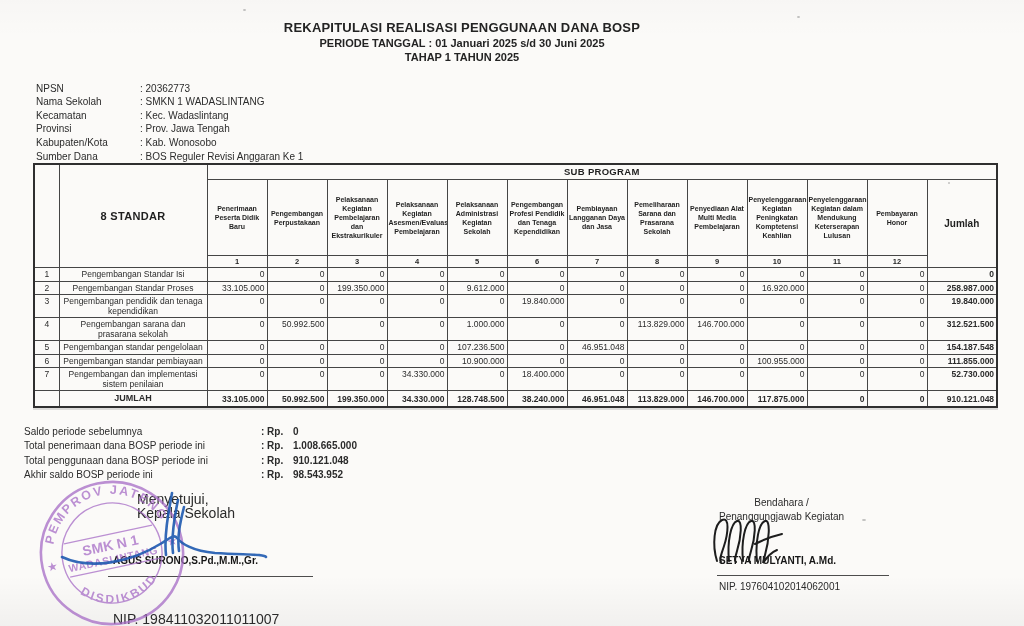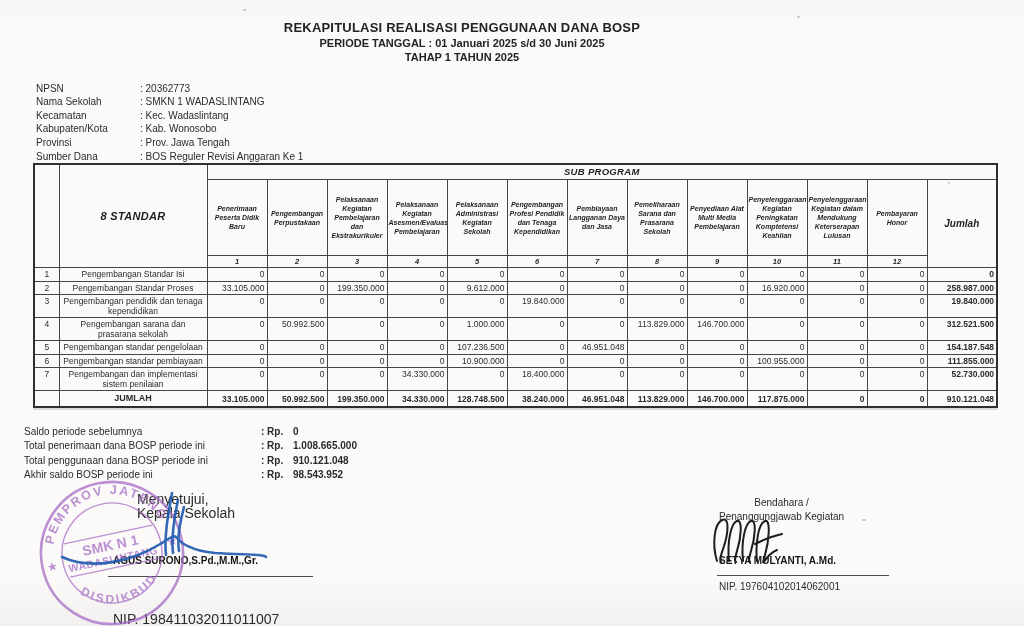--- a/index.html
+++ b/index.html
@@ -25,21 +25,21 @@
   .info-row { display:flex; height:13.6px; align-items:flex-end; }
   .info-label { width:104px; }
   .info-value::before { content:": "; }
 
   
   .table-wrap { position:absolute; left:33px; top:163px; }
   table { border-collapse:collapse; table-layout:fixed; width:963px;
           border:2px solid #2f2f2f; box-shadow:0 2px 0 rgba(0,0,0,0.12); }
   th, td { border:1px solid #454545; overflow:hidden; }
   thead th { font-size:7px; font-weight:bold; text-align:center; vertical-align:middle;
-             padding:1px; line-height:1.3; color:#1f1f1f;font-style:italic; }
+             padding:1px; line-height:1.3; color:#1f1f1f; }
   th.h-no { font-size:10px; white-space:pre-line;padding-left:24px; }
   th.h-standar { font-size:11px; letter-spacing:.3px; }
   th.h-subprogram { font-size:9.5px; height:15px; letter-spacing:.3px; }
   th.col-label { height:76px; }
   th.jumlah-head { font-size:10px; }
   th.col-num { font-size:7.5px; height:12px; padding:0; }
   tbody td { font-size:8.5px; padding:1px 2px; vertical-align:top; height:12px; }
   td.c-no { text-align:center; }
   td.c-name { text-align:center; line-height:1.2; }
   td.c-val { text-align:right; }
@@ -92,26 +92,26 @@
   </div>
   <div class="info-row">
     <span class="info-label">Nama Sekolah</span>
     <span class="info-value">SMKN 1 WADASLINTANG</span>
   </div>
   <div class="info-row">
     <span class="info-label">Kecamatan</span>
     <span class="info-value">Kec. Wadaslintang</span>
   </div>
   <div class="info-row">
+    <span class="info-label">Provinsi</span>
+    <span class="info-value">Prov. Jawa Tengah</span>
+  </div>
+  <div class="info-row">
     <span class="info-label">Kabupaten/Kota</span>
     <span class="info-value">Kab. Wonosobo</span>
-  </div>
-  <div class="info-row">
-    <span class="info-label">Provinsi</span>
-    <span class="info-value">Prov. Jawa Tengah</span>
   </div>
   <div class="info-row">
     <span class="info-label">Sumber Dana</span>
     <span class="info-value">BOS Reguler Revisi Anggaran Ke 1</span>
   </div>
 </div>
 
 <div class="table-wrap">
   <table>
     <colgroup>

